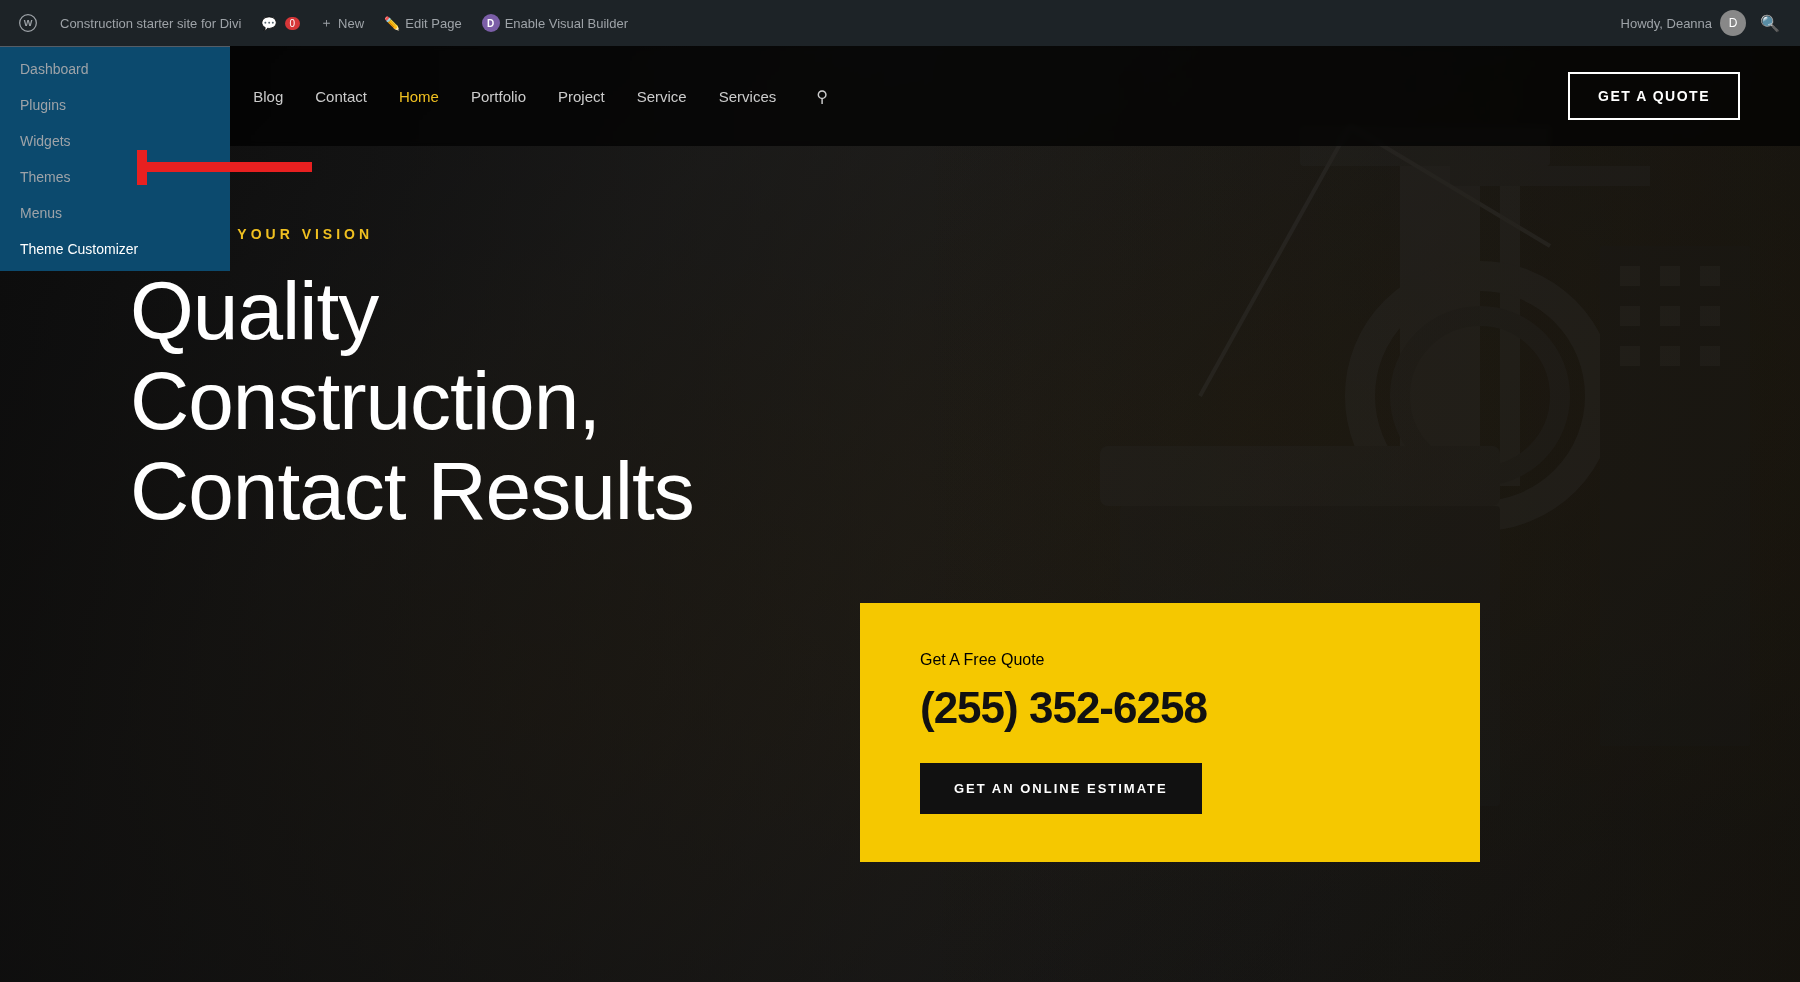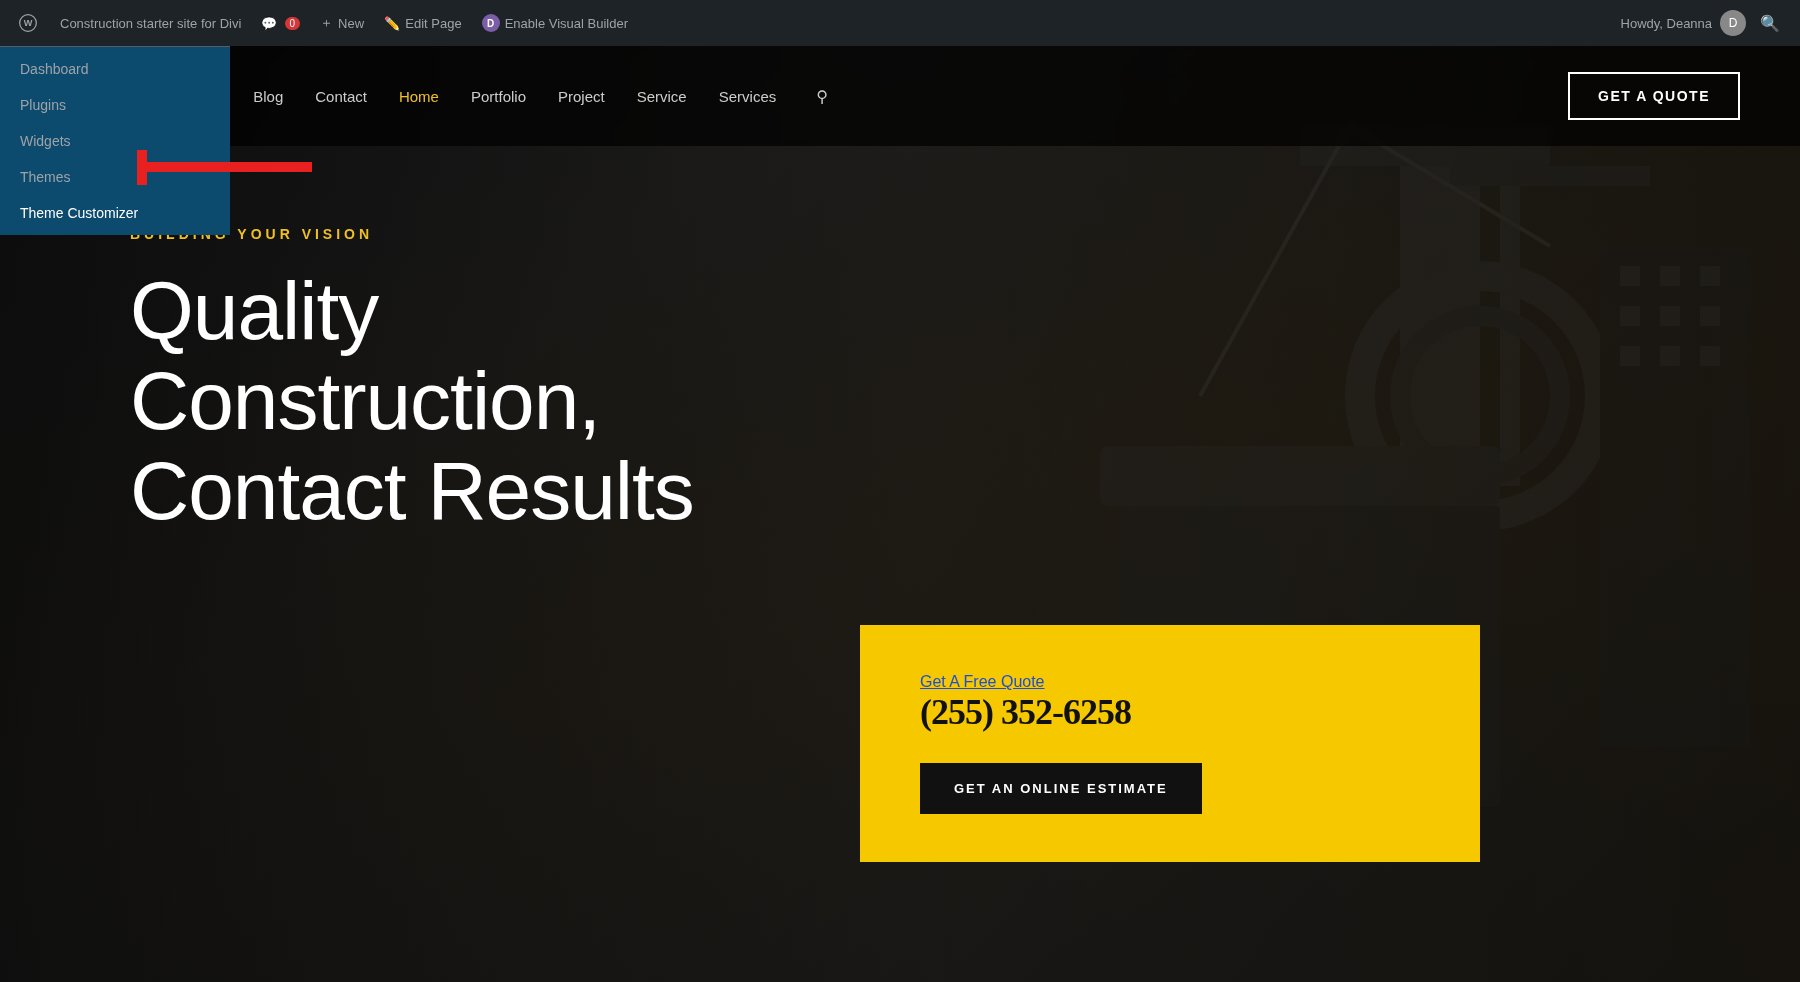--- a/index.html
+++ b/index.html
@@ -214,32 +214,31 @@
     .quote-box {
       position: absolute;
       right: 320px;
       bottom: 120px;
       background: #f5c800;
       padding: 48px 60px;
       z-index: 10;
       width: 620px;
     }
     .quote-box-label {
-      color: #1d4ed8;
+      color: #000000;
       font-size: 16px;
+      margin-bottom: 14px;
       font-weight: 400;
-      text-decoration: underline;
     }
     .quote-box-phone {
       color: #111;
-      font-size: 36px;
+      font-size: 44px;
       font-weight: 700;
       margin-bottom: 30px;
       letter-spacing: -1px;
-      font-family: Liberation Serif, serif;
     }
     .estimate-btn {
       background: #111;
       color: #fff;
       border: none;
       padding: 18px 34px;
       font-size: 13px;
       font-weight: 700;
       letter-spacing: 2px;
       text-transform: uppercase;
@@ -301,20 +300,21 @@
     </div>
     <div class="search-icon-bar">🔍</div>
   </div>
 </div>
 
 <div class="dropdown-menu">
   <a class="dropdown-item">Dashboard</a>
   <a class="dropdown-item">Plugins</a>
   <a class="dropdown-item">Widgets</a>
   <a class="dropdown-item">Themes</a>
+  <a class="dropdown-item">Menus</a>
   <a class="dropdown-item highlighted" style="color:#fff;">Theme Customizer</a>
 </div>
 
 <div class="red-arrow">
   <svg width="180" height="35" viewBox="0 0 180 35">
     <defs>
       <marker id="arrowhead" markerWidth="10" markerHeight="7" refX="0" refY="3.5" orient="auto">
         <polygon points="0 0, 10 3.5, 0 7" fill="#e82020"></polygon>
       </marker>
     </defs>

